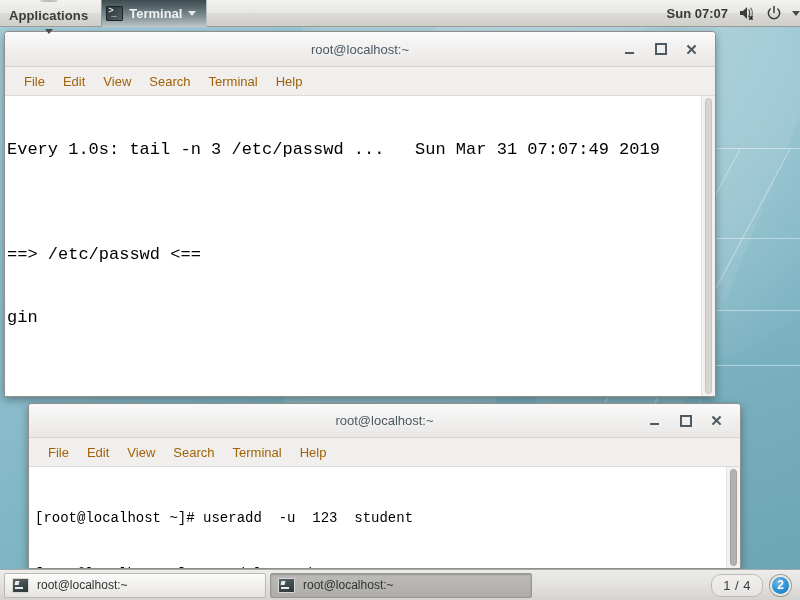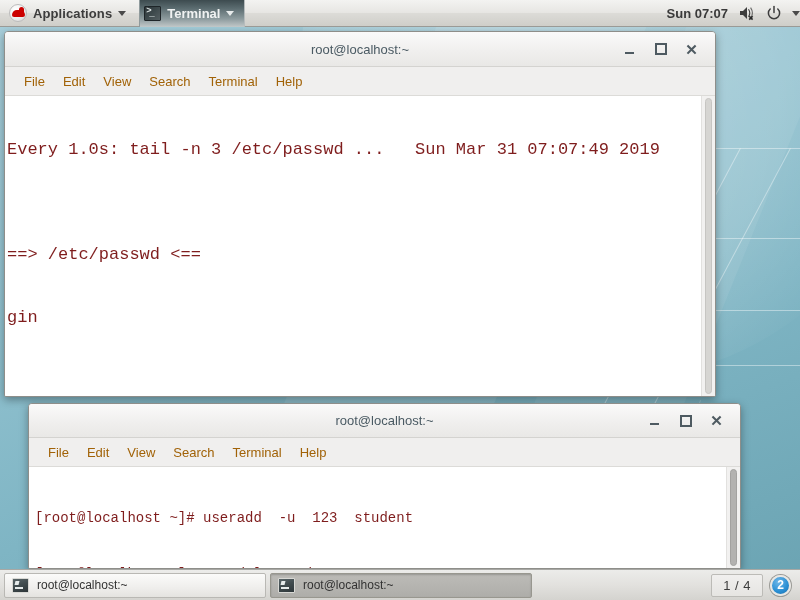--- a/index.html
+++ b/index.html
@@ -56,20 +56,21 @@
     background: linear-gradient(180deg, #f3f3f1 0%, #e7e6e3 48%, #dcdbd7 52%, #cfcec9 100%);
     border-bottom: 1px solid #9a9a96;
     display: flex; align-items: center;
     font-size: 13px; color: #3c3c3c;
     z-index: 50;
   }
   .panel-item {
     display: flex; align-items: center; gap: 6px;
     height: 27px; padding: 0 9px;
     white-space: nowrap;
+    flex-direction: column;
   }
   .panel-item.menu { font-weight: bold; letter-spacing: .1px; }
   .caret {
     width: 0; height: 0;
     border-left: 4px solid transparent;
     border-right: 4px solid transparent;
     border-top: 5px solid #4a4a4a;
     display: inline-block;
   }
   #rh-logo {
@@ -182,21 +183,21 @@
     flex: 1;
     display: flex;
     background: #ffffff;
     overflow: hidden;
     position: relative;
   }
   .term-screen {
     flex: 1;
     padding: 1px 0 0 2px;
     font-family: "Liberation Mono", "DejaVu Sans Mono", monospace;
-    color: #7f1d1d;
+    color: #000000;
     overflow: hidden;
     white-space: pre;
   }
   .term-line { display: block; }
 
   .scrollbar {
     width: 14px;
     background: #f2f1f0;
     border-left: 1px solid #e2e1df;
     position: relative;
@@ -277,21 +278,21 @@
   #taskbar-right {
     margin-left: auto;
     display: flex; align-items: center; gap: 7px;
     padding-right: 5px;
   }
   #workspace-count {
     font-size: 13px; color: #3d3d3d;
     padding: 3px 11px;
     background: linear-gradient(180deg, #f0efee 0%, #e6e5e2 100%);
     border: 1px solid #bcbbb7;
-    border-radius: 2px;
+    border-radius: 10px;
     letter-spacing: .5px;
   }
   #workspace-badge {
     width: 21px; height: 21px;
     border-radius: 50%;
     background: radial-gradient(circle at 38% 30%, #6fb7e8 0%, #2a8fd4 58%, #1b6ca8 100%);
     border: 2px solid #e8e7e4;
     box-shadow: 0 0 0 1px #9a9a96;
     color: #ffffff;
     font-size: 12px; font-weight: bold;

